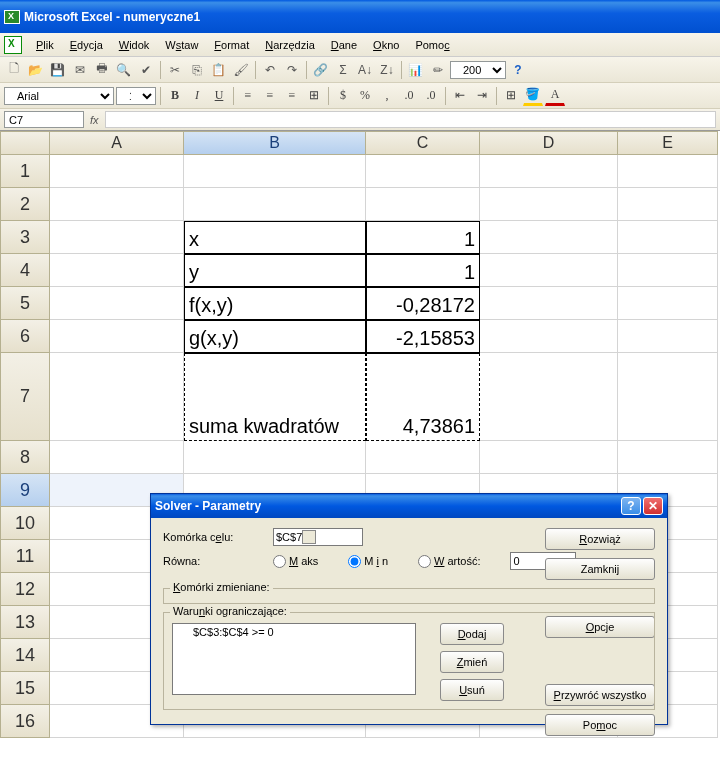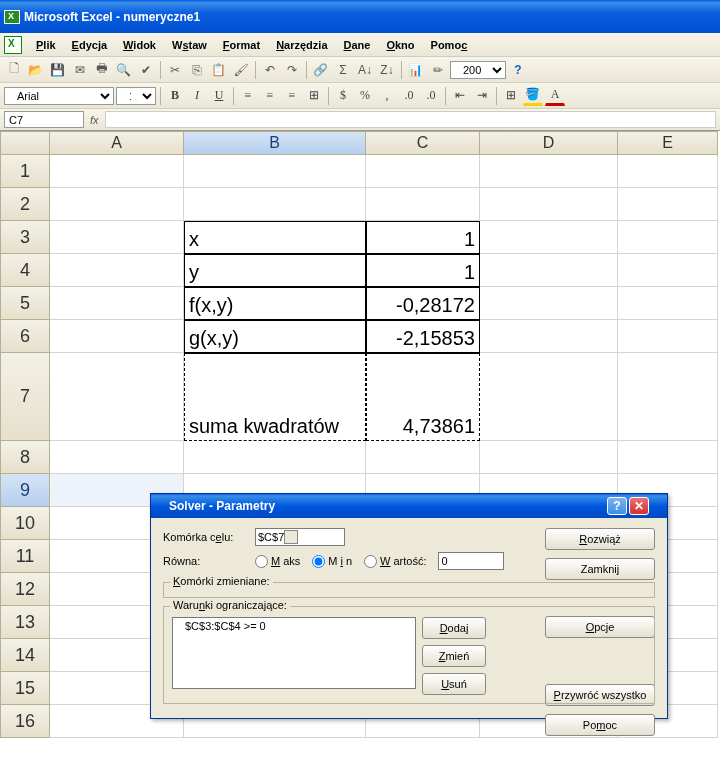--- a/index.html
+++ b/index.html
@@ -5,21 +5,21 @@
 * { box-sizing: border-box; margin: 0; padding: 0; font-family: Tahoma, Arial, sans-serif; }
 body { width: 720px; height: 773px; background: #fff; overflow: hidden; position: relative; }
 
 .titlebar { background: linear-gradient(to bottom, #0058e0, #3a8ee8 8%, #0a5de0 40%, #0050d0); height: 33px; display: flex; align-items: center; padding: 0 4px; color: #fff; font-size: 12px; font-weight: bold; }
 .titlebar .icon { width: 16px; height: 14px; background: #2a8a2a; border: 1px solid #fff; margin-right: 4px; position: relative; }
 .titlebar .icon::after { content: "X"; font-size: 9px; color: #fff; position: absolute; top: 0; left: 3px; }
 
 .menubar { background: linear-gradient(to bottom, #f7f4ea, #ebe7d7); height: 24px; display: flex; align-items: center; padding: 0 4px; border-bottom: 1px solid #ccc; }
 .menubar .doc-icon { width: 18px; height: 18px; margin-right: 6px; background: #fff; border: 1px solid #098b09; position: relative; }
 .menubar .doc-icon::after { content:"X"; color:#098b09; font-size:10px; font-weight:bold; position:absolute; left:3px; top:1px;}
-.menu-item { font-size: 11px; padding: 2px 8px; cursor: pointer; font-weight: bold; }
+.menu-item { font-size: 11px; padding: 2px 8px; cursor: pointer; }
 .menu-item u { text-decoration: underline; }
 
 .toolbar { background: linear-gradient(to bottom, #f7f4ea, #ebe7d7); height: 26px; display: flex; align-items: center; padding: 0 4px; gap: 2px; border-bottom: 1px solid #d4cfba; }
 .tbtn { width: 20px; height: 20px; display: inline-flex; align-items: center; justify-content: center; color: #555; font-size: 12px; cursor: pointer; border: 1px solid transparent; }
 .tsep { width: 1px; height: 18px; background: #b9b49e; margin: 0 2px; }
 .font-sel { height: 18px; border: 1px solid #939898; background: #fff; font-size: 11px; padding: 0 8px; }
 .fbtn { width: 20px; height: 20px; display: inline-flex; align-items: center; justify-content: center; font-size: 12px; font-family: "Times New Roman", serif; cursor: pointer; border: 1px solid transparent; color:#444; }
 .fbtn.bold { font-weight: bold; }
 .fbtn.italic { font-style: italic; }
 .fbtn.under { text-decoration: underline; }
@@ -45,37 +45,37 @@
 .cell.cA{width:134px;} .cell.cB{width:182px;} .cell.cC{width:114px;} .cell.cD{width:138px;} .cell.cE{width:100px;}
 .cell.right { justify-content: flex-end; }
 .cell.bord { border: 1px solid #000; }
 .cell.bord-l { border-left: 1px solid #000; }
 .cell.dashed { border: 1.5px dashed #000; }
 .cell.dashed-l { border-left: 1.5px dashed #000; }
 .cell.sel { background: #eef3fb; }
 
 
 .dialog { position: absolute; left: 150px; top: 493px; width: 518px; background: #ece9d8; border: 1px solid #003399; box-shadow: 2px 2px 4px rgba(0,0,0,.3); font-size: 11px; }
-.dlg-title { background: linear-gradient(to bottom,#0a5de0,#3a8ee8 8%,#0058e0 50%,#0048c0); height: 24px; display:flex; align-items:center; justify-content: space-between; padding: 0 18px; color:#fff; font-weight:bold; font-size:12px; }
+.dlg-title { background: linear-gradient(to bottom,#0a5de0,#3a8ee8 8%,#0058e0 50%,#0048c0); height: 24px; display:flex; align-items:center; justify-content: space-between; padding: 0 4px; color:#fff; font-weight:bold; font-size:12px; }
 .dlg-title .wbtns { display:flex; gap:2px; }
 .wbtn { width: 20px; height: 18px; border: 1px solid #fff; border-radius: 3px; display:flex; align-items:center; justify-content:center; font-size:12px; font-weight:bold; cursor:pointer; }
 .wbtn.help { background: linear-gradient(to bottom,#7eb4f0,#3a8ee8); color:#fff; }
 .wbtn.close { background: linear-gradient(to bottom,#f07070,#d03030); color:#fff; }
 .dlg-body { padding: 10px 12px 14px; position: relative; }
-.drow { display:flex; align-items:center; margin-bottom: 6px; gap: 6px; }
+.drow { display:flex; align-items:center; margin-bottom: 6px; gap: 24px; }
 .dlabel { width: 86px; text-align:left; }
 .dinput { background:#fff; border:1px solid #7a7a7a; height: 18px; font-size:11px; padding: 0 2px; }
 .dinput.cell-ref { width: 90px; display:flex; align-items:center; justify-content:flex-start; }
 .dinput.cell-ref .refico { width: 14px; height: 14px; background:#ece9d8; border:1px solid #888; display:inline-block; }
 .radio { display:inline-flex; align-items:center; gap:3px; margin-right: 6px; }
 .radio input { margin:0; }
-.fieldset { border: 1px solid #b9b49e; padding: 6px 8px 8px; margin-top: 12px; position: relative; }
+.fieldset { border: 1px solid #b9b49e; padding: 6px 8px 8px; margin-top: 18px; position: relative; }
 .fieldset .legend { position: absolute; top: -8px; left: 6px; background: #ece9d8; padding: 0 3px; font-size:11px; }
 .changing-input { width: 244px; height:18px; }
-.constraints-box { width: 244px; height: 72px; background:#fff; border:1px solid #7a7a7a; font-size:11px; padding:2px 12px; overflow:auto; }
+.constraints-box { width: 244px; height: 72px; background:#fff; border:1px solid #7a7a7a; font-size:11px; padding:2px 20px; overflow:auto; }
 .dlg-btn { width: 110px; height: 22px; background: linear-gradient(to bottom,#fefefe,#e4e1d0); border:1px solid #8a8a8a; border-radius:3px; font-size:11px; cursor:pointer; text-align:center; display:flex; align-items:center; justify-content:center; }
 .dlg-btn u { text-decoration: underline; }
 .right-col { position:absolute; right: 12px; top: 10px; display:flex; flex-direction:column; gap: 8px; }
 .mid-btns { display:flex; flex-direction:column; gap:6px; }
 .mid-btns .dlg-btn { width: 64px; }
 .small-btn { width: 72px !important; }
 .val-input { width: 66px; height: 18px; }
 </style>
 </head>
 <body>

